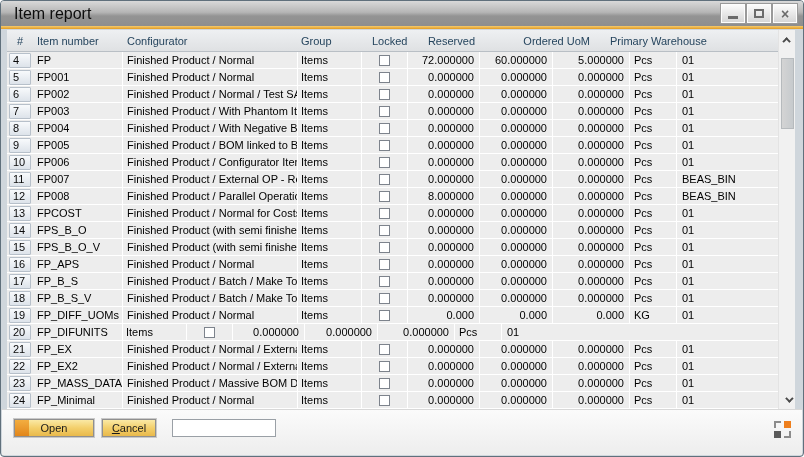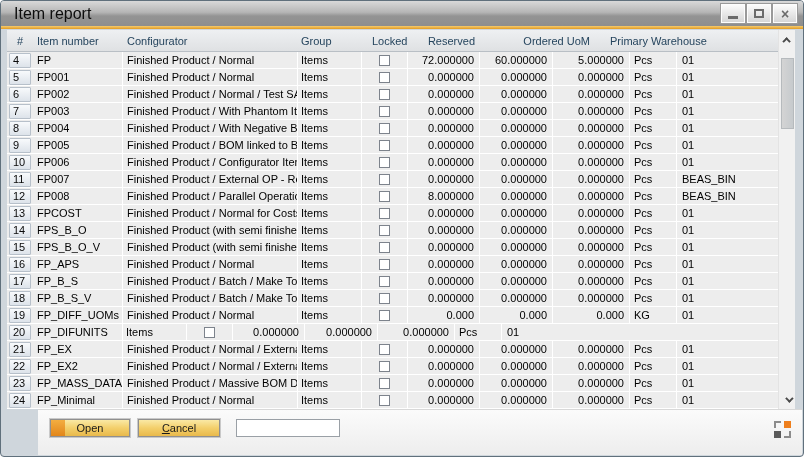--- a/index.html
+++ b/index.html
@@ -79,35 +79,35 @@
   .sb-thumb {
     position:absolute; left:2px; top:28px; width:13px; height:71px;
     background:linear-gradient(90deg,#d4d4d4,#c6cacd); border:1px solid #b6babd;
     cursor:grab;
   }
 
   
   .footer {
     position:absolute; left:1px; right:1px; bottom:1px; top:408px;
     background:linear-gradient(#fbfbfb,#ededed); border-top:1px solid #d8d8d8;
-    display:flex; align-items:flex-start; padding:9px 0 0 12px;margin-left:36px;
+    display:flex; align-items:flex-start; padding:9px 0 0 12px;
   }
   .btn {
     height:18px; font-size:11px; color:#1a1a1a;
     border:1px solid #8f8f8f; outline:1px solid #c9c9c9;
     background:linear-gradient(#fae9a5,#f3cf6b 50%,#e9b94b);
     display:flex; align-items:center; justify-content:center; cursor:pointer;
     position:relative;
   }
   .btn-open { width:80px; }
   .btn-open::before {
     content:""; position:absolute; left:0; top:0; bottom:0; width:14px;
     background:linear-gradient(#f3ae41,#e2861a);
   }
-  .btn-cancel { width:82px; margin-left:8px; }
+  .btn-cancel { width:54px; margin-left:8px; }
   .btn-cancel .btn-label::first-letter { text-decoration:underline; }
   .ftr-input {
     width:104px; height:18px; margin-left:16px;
     border:1px solid #9aa0a6; background:#fff; font-size:11px; padding:0 3px;
     font-family:"Liberation Sans", sans-serif;
   }
   .expand-icon {
     position:absolute; right:11px; top:11px; width:17px; height:17px; cursor:pointer;
   }
   .expand-icon .q { position:absolute; width:7px; height:7px; }

